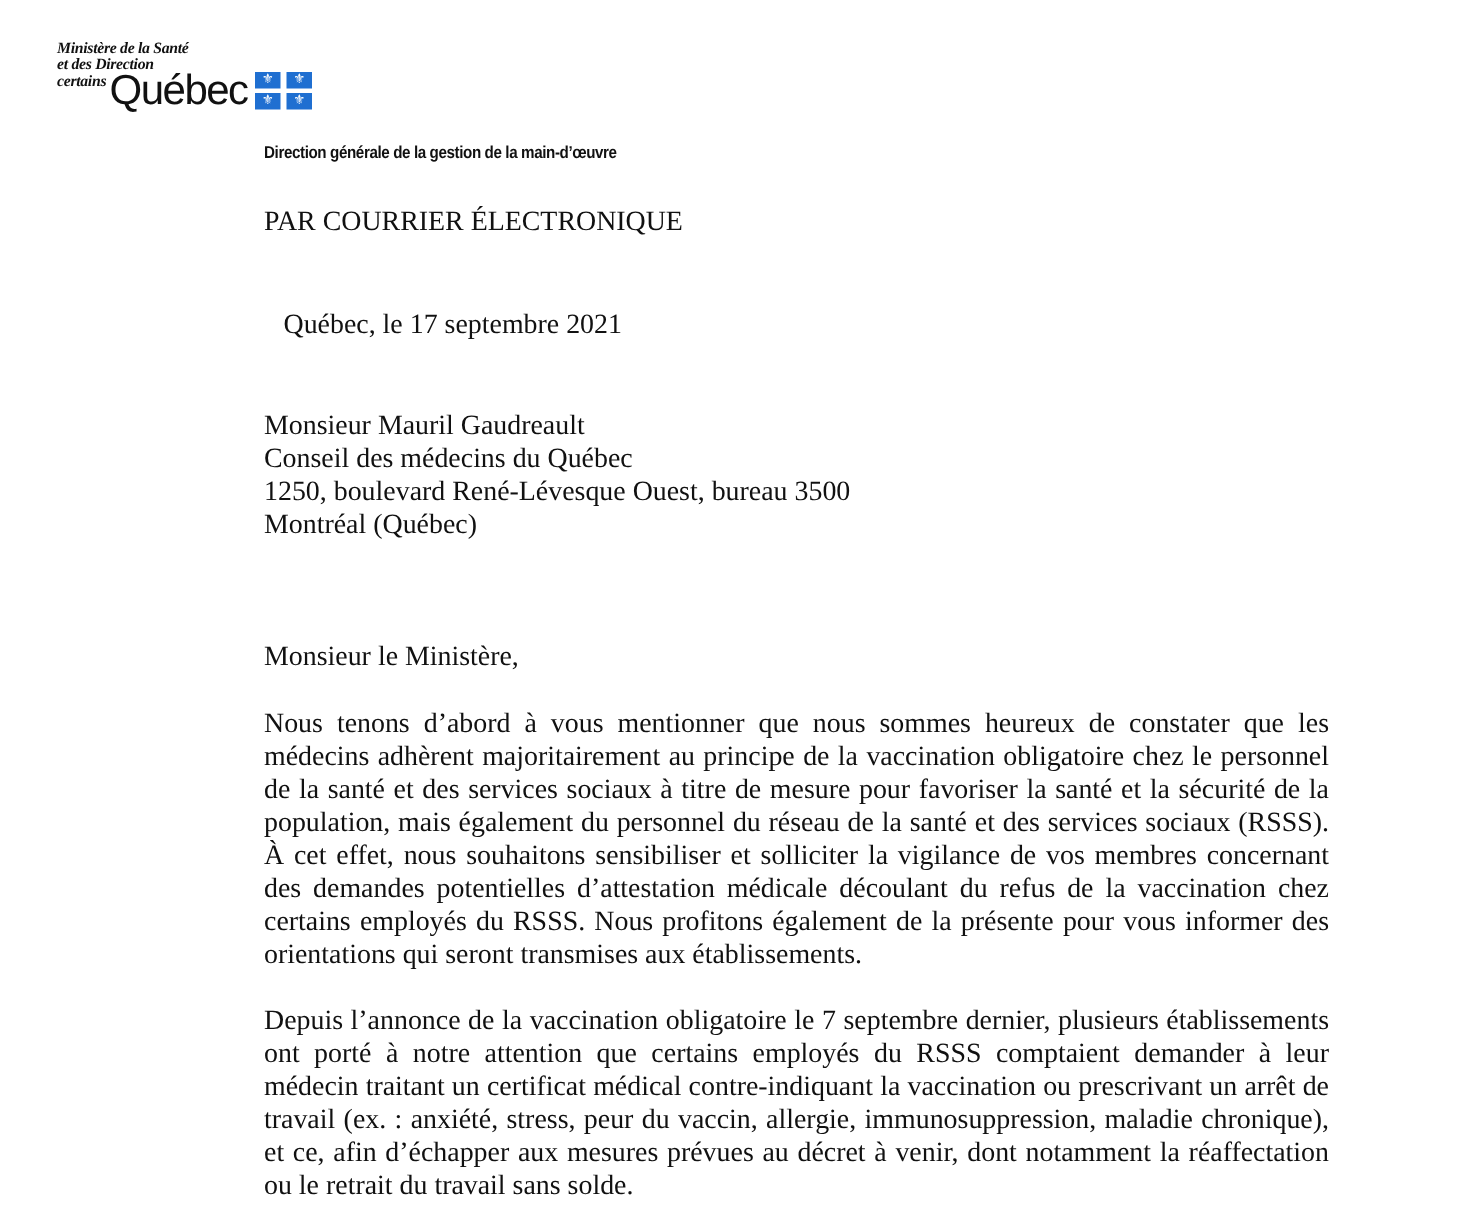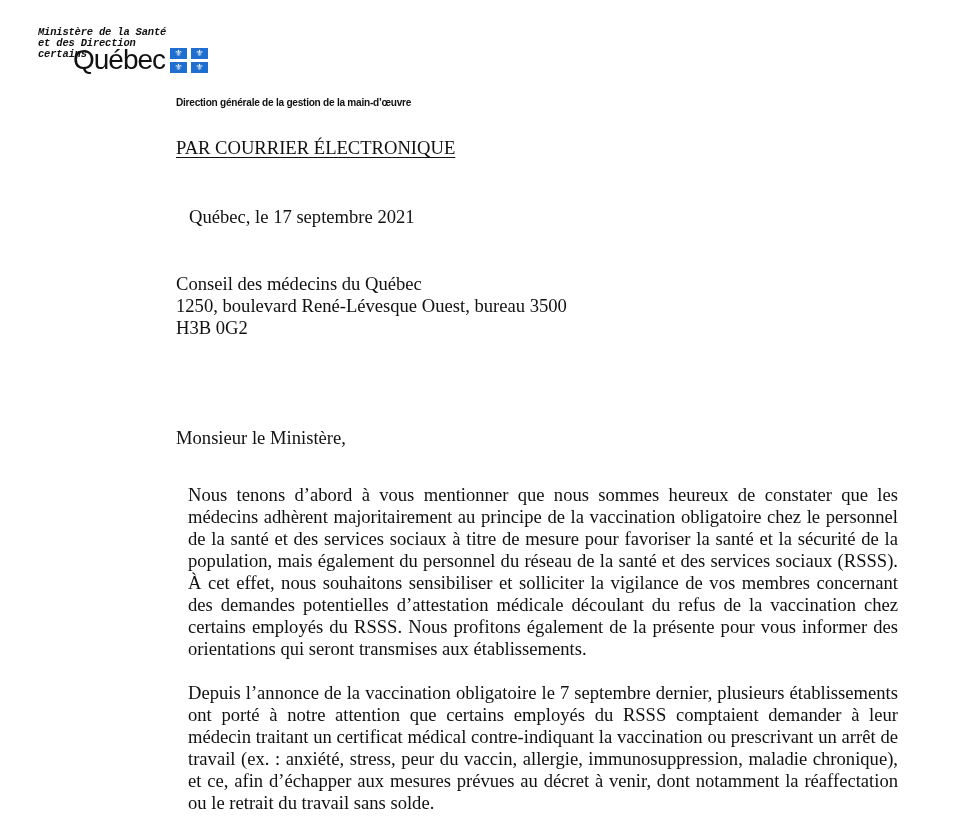--- a/index.html
+++ b/index.html
@@ -14,21 +14,21 @@
       overflow: hidden;
       color: #111111;
     }
     .logo-block {
       position: absolute;
       left: 38px;
       top: 27px;
       font-family: "DejaVu Sans", sans-serif;
     }
     .ministry-line {
-      font-family: Liberation Mono, monospace;
+      font-family: Liberation Serif, serif;
       font-weight: bold;
       font-style: italic;
       font-size: 10.5px;
       line-height: 11px;
       color: #111;
       letter-spacing: -0.2px;
     }
     .quebec-row {
       position: absolute;
       left: 35px;
@@ -80,21 +80,20 @@
       width: 710px;
       font-family: "Liberation Serif", serif;
       font-size: 18.6px;
       line-height: 22px;
       color: #111;
     }
     .courrier {
       position: absolute;
       top: 137px;
       left: 0;
-      text-decoration: underline;
       text-underline-offset: 3px;
       white-space: nowrap;
     }
     .date-line {
       position: absolute;
       top: 206px;
       left: 13px;
       white-space: nowrap;
     }
     .address {
@@ -107,21 +106,21 @@
       position: absolute;
       top: 427px;
       left: 0;
       white-space: nowrap;
     }
     .para {
       position: absolute;
       left: 0;
       width: 710px;
       text-align: justify;
-      margin: 12px;
+      margin: 0;
     }
     .para1 { top: 472px; }
     .para2 { top: 670px; }
   </style>
 </head>
 <body>
 
 <div class="logo-block">
   <div class="ministry-line">Ministère de la Santé</div>
   <div class="ministry-line">et des Direction</div>
@@ -138,22 +137,23 @@
 </div>
 
 <div class="direction">Direction générale de la gestion de la main-d’œuvre</div>
 
 <div class="letter">
   <div class="courrier">PAR COURRIER ÉLECTRONIQUE</div>
 
   <div class="date-line">Québec, le 17 septembre 2021</div>
 
   <div class="address">
+    <div>Monsieur Mauril Gaudreault</div>
     <div>Conseil des médecins du Québec</div>
     <div>1250, boulevard René-Lévesque Ouest, bureau 3500</div>
-    <div>H3B 0G2</div>
+    <div>Montréal (Québec)</div>
   </div>
 
   <div class="salutation">Monsieur le Ministère,</div>
 
   <p class="para para1">Nous tenons d’abord à vous mentionner que nous sommes heureux de constater que les médecins adhèrent majoritairement au principe de la vaccination obligatoire chez le personnel de la santé et des services sociaux à titre de mesure pour favoriser la santé et la sécurité de la population, mais également du personnel du réseau de la santé et des services sociaux (RSSS). À cet effet, nous souhaitons sensibiliser et solliciter la vigilance de vos membres concernant des demandes potentielles d’attestation médicale découlant du refus de la vaccination chez certains employés du RSSS. Nous profitons également de la présente pour vous informer des orientations qui seront transmises aux établissements.</p>
   <p class="para para2">Depuis l’annonce de la vaccination obligatoire le 7 septembre dernier, plusieurs établissements ont porté à notre attention que certains employés du RSSS comptaient demander à leur médecin traitant un certificat médical contre-indiquant la vaccination ou prescrivant un arrêt de travail (ex. : anxiété, stress, peur du vaccin, allergie, immunosuppression, maladie chronique), et ce, afin d’échapper aux mesures prévues au décret à venir, dont notamment la réaffectation ou le retrait du travail sans solde.</p>
 </div>
 
 </body></html>

